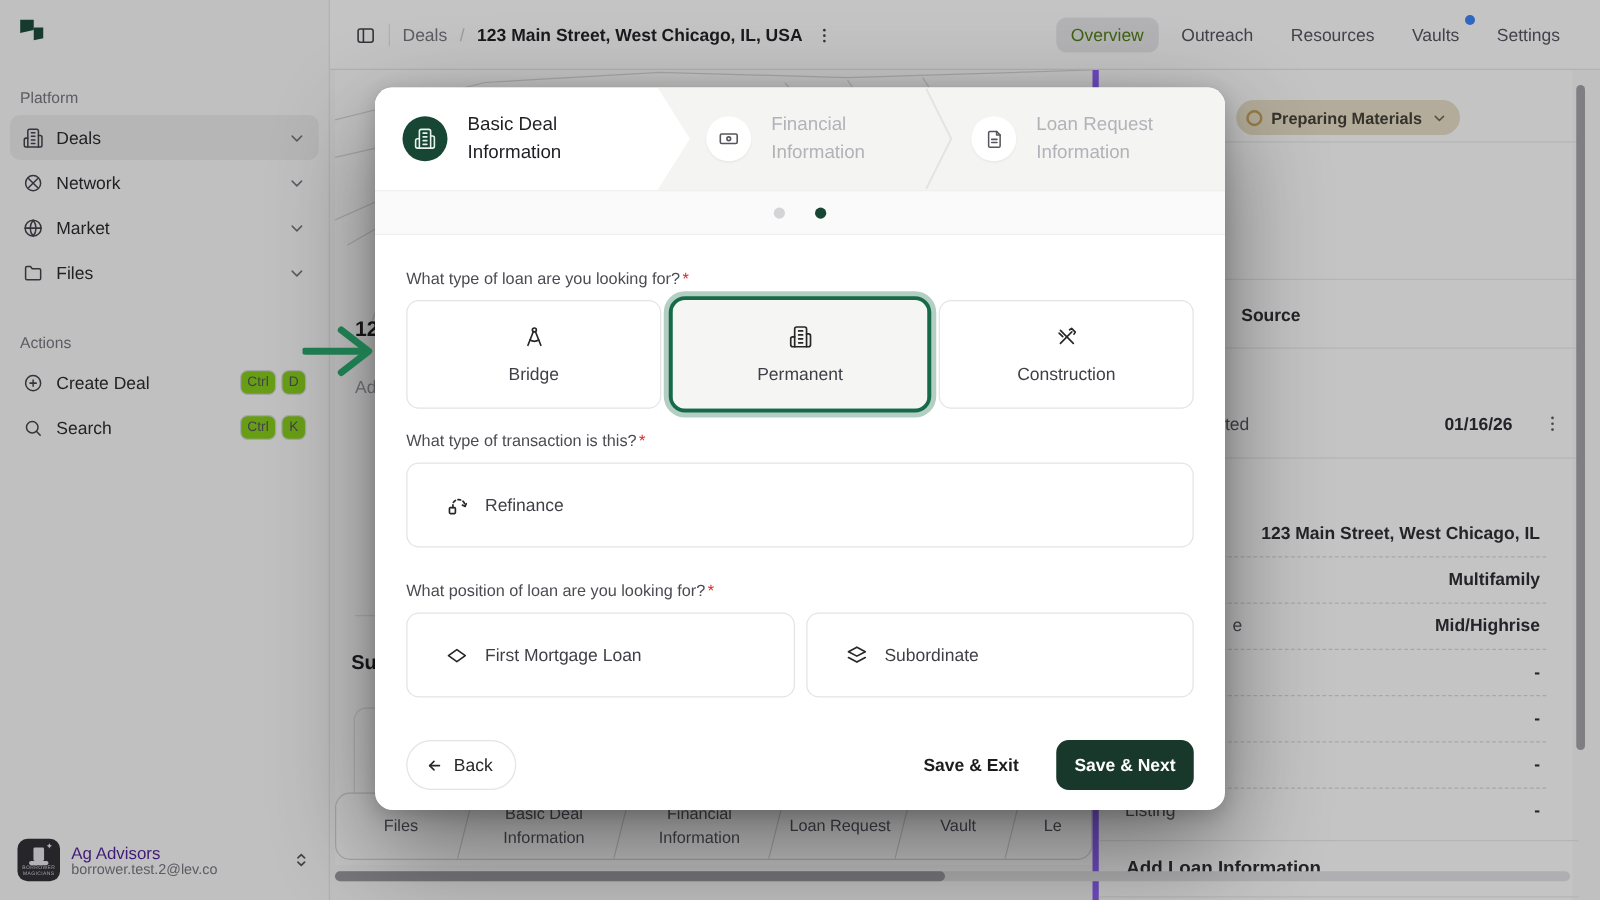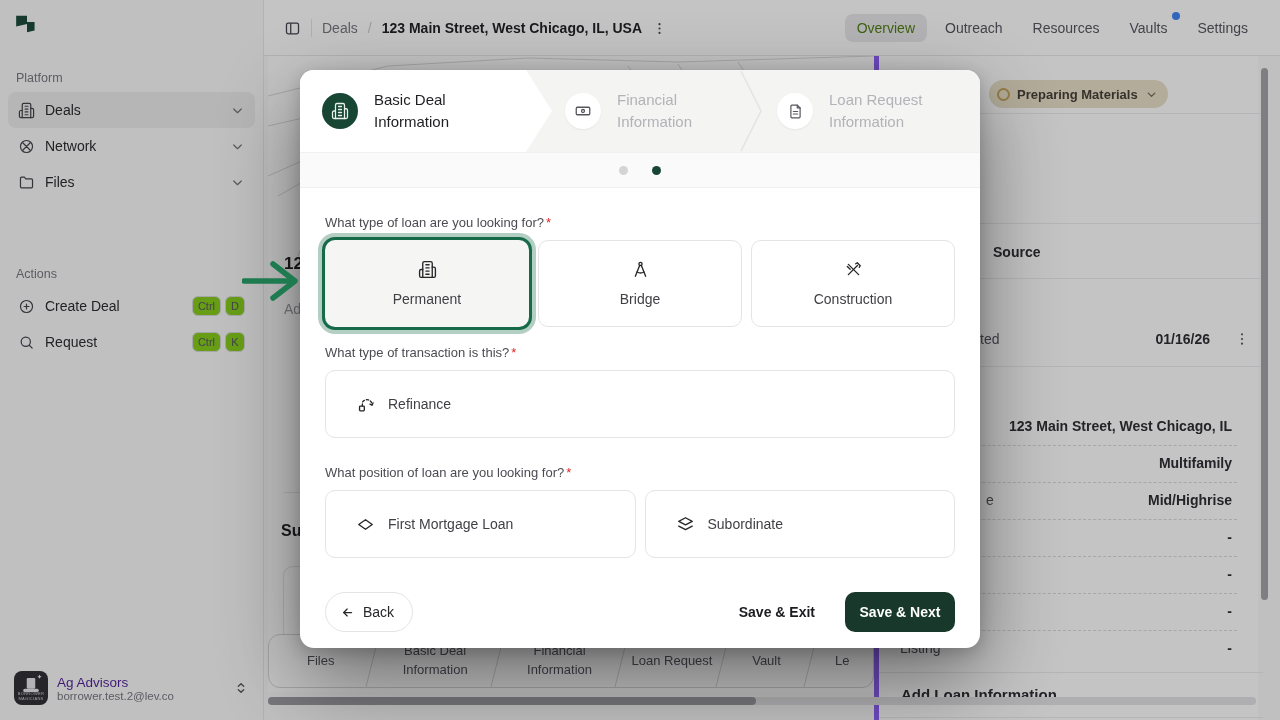--- a/index.html
+++ b/index.html
@@ -223,20 +223,31 @@
         <svg class="ico" viewBox="0 0 24 24" fill="none" stroke="currentColor" stroke-width="1.7" stroke-linecap="round">
             <circle cx="12" cy="12" r="8.5"></circle>
             <path d="m7 7 10 10M17 7 7 17"></path>
           </svg>
         <span class="lbl">Network</span>
         <svg class="chev" viewBox="0 0 24 24" fill="none" stroke="currentColor" stroke-width="2" stroke-linecap="round" stroke-linejoin="round">
             <path d="m6 9.5 6 6 6-6"></path>
           </svg>
       </div>
       <div class="side-item">
+        <svg class="ico" viewBox="0 0 24 24" fill="none" stroke="currentColor" stroke-width="1.7" stroke-linecap="round">
+            <circle cx="12" cy="12" r="9"></circle>
+            <path d="M3 12h18"></path>
+            <path d="M12 3a14 14 0 0 1 0 18 14 14 0 0 1 0-18Z"></path>
+          </svg>
+        <span class="lbl">Market</span>
+        <svg class="chev" viewBox="0 0 24 24" fill="none" stroke="currentColor" stroke-width="2" stroke-linecap="round" stroke-linejoin="round">
+            <path d="m6 9.5 6 6 6-6"></path>
+          </svg>
+      </div>
+      <div class="side-item">
         <svg class="ico" viewBox="0 0 24 24" fill="none" stroke="currentColor" stroke-width="1.7" stroke-linecap="round" stroke-linejoin="round">
             <path d="M3.5 6A1.5 1.5 0 0 1 5 4.5h4l2 2.5h8A1.5 1.5 0 0 1 20.5 8.5V18a1.5 1.5 0 0 1-1.5 1.5H5A1.5 1.5 0 0 1 3.5 18Z"></path>
           </svg>
         <span class="lbl">Files</span>
         <svg class="chev" viewBox="0 0 24 24" fill="none" stroke="currentColor" stroke-width="2" stroke-linecap="round" stroke-linejoin="round">
             <path d="m6 9.5 6 6 6-6"></path>
           </svg>
       </div>
     </div>
     <div class="side-section" style="top:267px">Actions</div>
@@ -250,21 +261,21 @@
         <span class="kbd-group">
           <span class="kbd">Ctrl</span>
           <span class="kbd">D</span>
         </span>
       </div>
       <div class="side-item">
         <svg class="ico" viewBox="0 0 24 24" fill="none" stroke="currentColor" stroke-width="1.7" stroke-linecap="round">
             <circle cx="11" cy="11" r="6.5"></circle>
             <path d="m15.9 15.9 4.1 4.1"></path>
           </svg>
-        <span class="lbl">Request</span>
+        <span class="lbl">Search</span>
         <span class="kbd-group">
           <span class="kbd">Ctrl</span>
           <span class="kbd">K</span>
         </span>
       </div>
     </div>
     <div class="user-row">
       <div class="avatar">
         <svg width="34" height="34" viewBox="0 0 24 24">
             <rect x="9" y="5" width="6" height="7.5" rx="0.8" fill="#e8e8ec"></rect>
@@ -349,37 +360,37 @@
     </div>
 
     <div class="dots-strip">
       <span class="dot-page"></span>
       <span class="dot-page on"></span>
     </div>
 
     <div class="qblock" style="top:145px">
       <div class="qlabel"><span>What type of loan are you looking for?</span><span class="req">*</span></div>
       <div class="opt-row">
+        <div class="opt-card tall">
+          <svg class="oico" viewBox="0 0 24 24" fill="none" stroke="currentColor" stroke-width="1.7" stroke-linecap="round" stroke-linejoin="round">
+              <circle cx="12" cy="5" r="2"></circle>
+              <path d="M10.9 6.8 5.5 20.5"></path>
+              <path d="m13.1 6.8 5.4 13.7"></path>
+              <path d="M7.6 15.2a8.7 8.7 0 0 0 8.8 0"></path>
+            </svg>
+          <div class="olbl">Bridge</div>
+        </div>
         <div class="opt-card tall selected">
           <svg class="oico" viewBox="0 0 24 24" fill="none" stroke="currentColor" stroke-width="1.7" stroke-linecap="round" stroke-linejoin="round">
               <path d="M6 22V4a2 2 0 0 1 2-2h8a2 2 0 0 1 2 2v18Z"></path>
               <path d="M6 12H4a2 2 0 0 0-2 2v6a2 2 0 0 0 2 2h2"></path>
               <path d="M18 9h2a2 2 0 0 1 2 2v9a2 2 0 0 1-2 2h-2"></path>
               <path d="M10 6h4M10 10h4M10 14h4M10 18h4"></path>
             </svg>
           <div class="olbl">Permanent</div>
-        </div>
-        <div class="opt-card tall">
-          <svg class="oico" viewBox="0 0 24 24" fill="none" stroke="currentColor" stroke-width="1.7" stroke-linecap="round" stroke-linejoin="round">
-              <circle cx="12" cy="5" r="2"></circle>
-              <path d="M10.9 6.8 5.5 20.5"></path>
-              <path d="m13.1 6.8 5.4 13.7"></path>
-              <path d="M7.6 15.2a8.7 8.7 0 0 0 8.8 0"></path>
-            </svg>
-          <div class="olbl">Bridge</div>
         </div>
         <div class="opt-card tall">
           <svg class="oico" viewBox="0 0 24 24" fill="none" stroke="currentColor" stroke-width="1.7" stroke-linecap="round" stroke-linejoin="round">
               <path d="M5.5 18.5 17 7"></path>
               <path d="m14.8 4.8 2-1.3 3.7 3.7-1.3 2"></path>
               <path d="m5.5 5.5 13 13"></path>
               <path d="m4.2 8.2 3.6 3.6"></path>
             </svg>
           <div class="olbl">Construction</div>
         </div>

